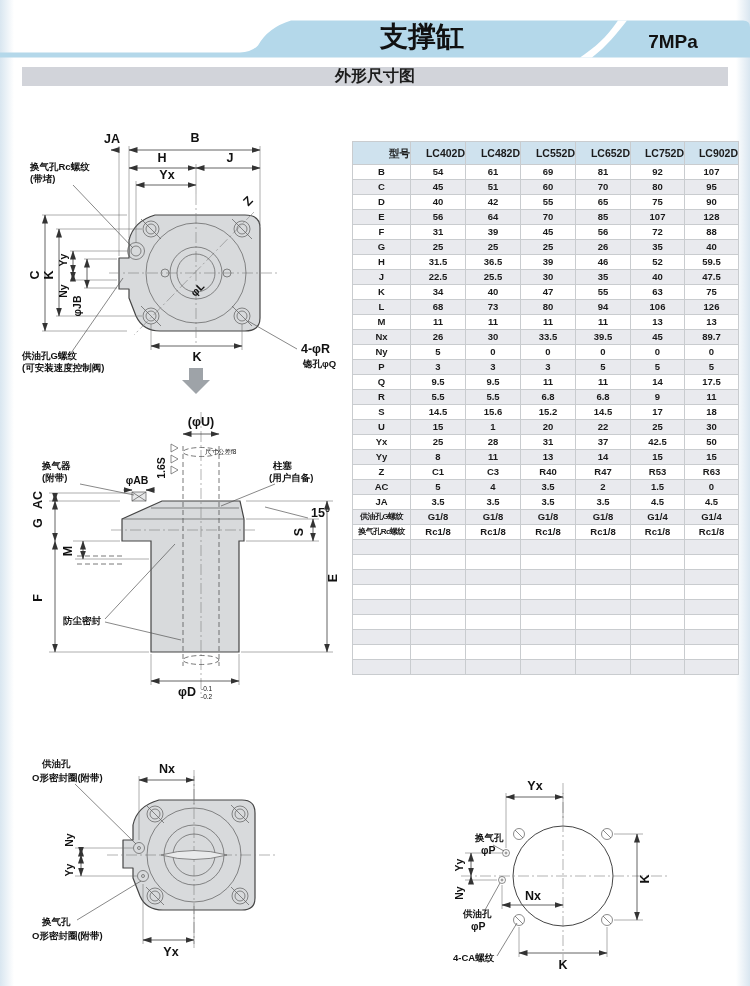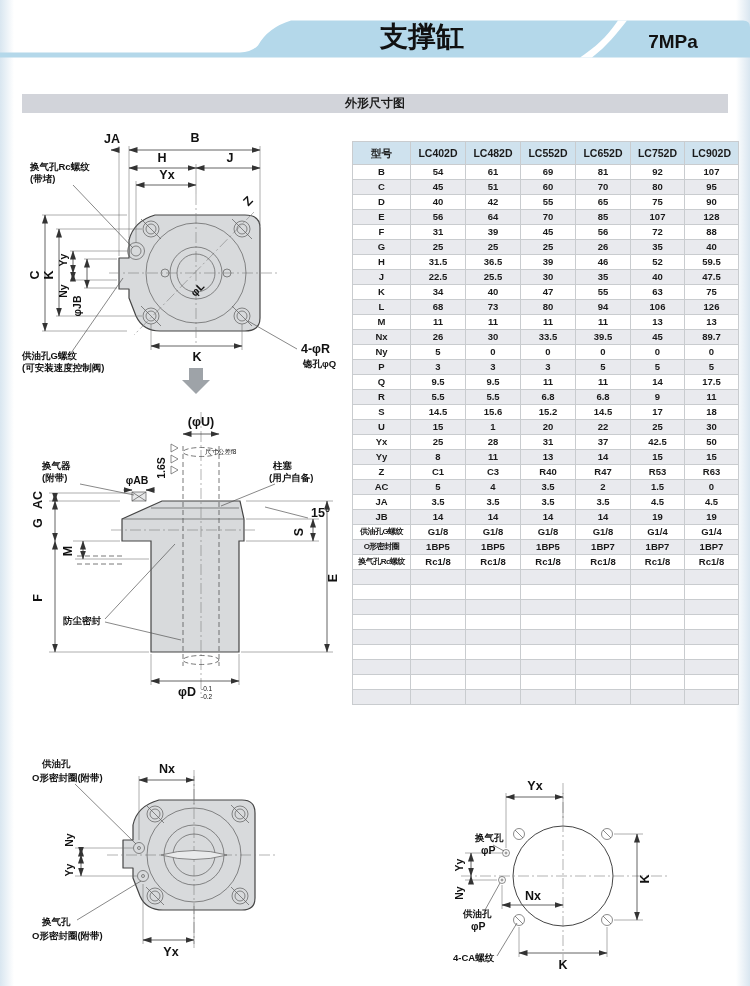--- a/index.html
+++ b/index.html
@@ -4,33 +4,33 @@
 <style>
   html,body{margin:0;padding:0;}
   body{
     width:750px;height:986px;position:relative;overflow:hidden;
     font-family:"Liberation Sans","DejaVu Sans",sans-serif;
     background:linear-gradient(to right,#d9e6f0 0px,#ffffff 14px,#ffffff 736px,#d9e6f0 750px);
   }
   .abs{position:absolute;}
   
   .section-bar{
-    left:22px;top:94px;width:706px;height:19px;background:#d2d4da;
+    left:22px;top:67px;width:706px;height:19px;background:#d2d4da;
     display:flex;align-items:center;justify-content:center;
-    font-size:12px;font-weight:bold;color:#1c1c1c;
+    font-size:16px;font-weight:bold;color:#1c1c1c;
   }
   
   .dim-table-wrap{left:352px;top:141px;width:386px;}
   table.dims{border-collapse:collapse;table-layout:fixed;width:386px;background:#fff;}
   table.dims th,table.dims td{
     border:1px solid #c9cccf;text-align:center;vertical-align:middle;
     padding:0;height:14px;line-height:14px;
     font-size:9.5px;font-weight:bold;color:#1a1a1a;white-space:nowrap;overflow:hidden;
   }
-  table.dims thead th{background:#cfe2ee;height:22px;line-height:22px;font-size:10.5px;}
+  table.dims thead th{background:#cfe2ee;height:22px;line-height:22px;font-size:10.5px;text-align:right;}
   table.dims tbody tr:nth-child(even){background:#e9eaee;}
   table.dims tbody tr:nth-child(odd){background:#ffffff;}
   th.rowlbl{font-size:10px;}
   th.rowlbl.small{font-size:8px;letter-spacing:-0.5px;}
   
   svg{display:block;}
   .ol{fill:#d8dadc;stroke:#454545;stroke-width:1.2;stroke-linejoin:round;}
   .fl{fill:#d8dadc;stroke:#454545;stroke-width:1.2;}
   .ln{fill:none;stroke:#454545;stroke-width:1;}
   .thin{fill:none;stroke:#5a5a5a;stroke-width:0.7;}
@@ -285,45 +285,27 @@
         <tr>
           <th class="rowlbl">JA</th>
           <td>3.5</td>
           <td>3.5</td>
           <td>3.5</td>
           <td>3.5</td>
           <td>4.5</td>
           <td>4.5</td>
         </tr>
         <tr>
-          <th class="rowlbl">JB</th>
-          <td>14</td>
-          <td>14</td>
-          <td>14</td>
-          <td>14</td>
-          <td>19</td>
-          <td>19</td>
-        </tr>
-        <tr>
           <th class="rowlbl small">供油孔G螺纹</th>
           <td>G1/8</td>
           <td>G1/8</td>
           <td>G1/8</td>
           <td>G1/8</td>
           <td>G1/4</td>
           <td>G1/4</td>
-        </tr>
-        <tr>
-          <th class="rowlbl small">O形密封圈</th>
-          <td>1BP5</td>
-          <td>1BP5</td>
-          <td>1BP5</td>
-          <td>1BP7</td>
-          <td>1BP7</td>
-          <td>1BP7</td>
         </tr>
         <tr>
           <th class="rowlbl small">换气孔Rc螺纹</th>
           <td>Rc1/8</td>
           <td>Rc1/8</td>
           <td>Rc1/8</td>
           <td>Rc1/8</td>
           <td>Rc1/8</td>
           <td>Rc1/8</td>
         </tr>

